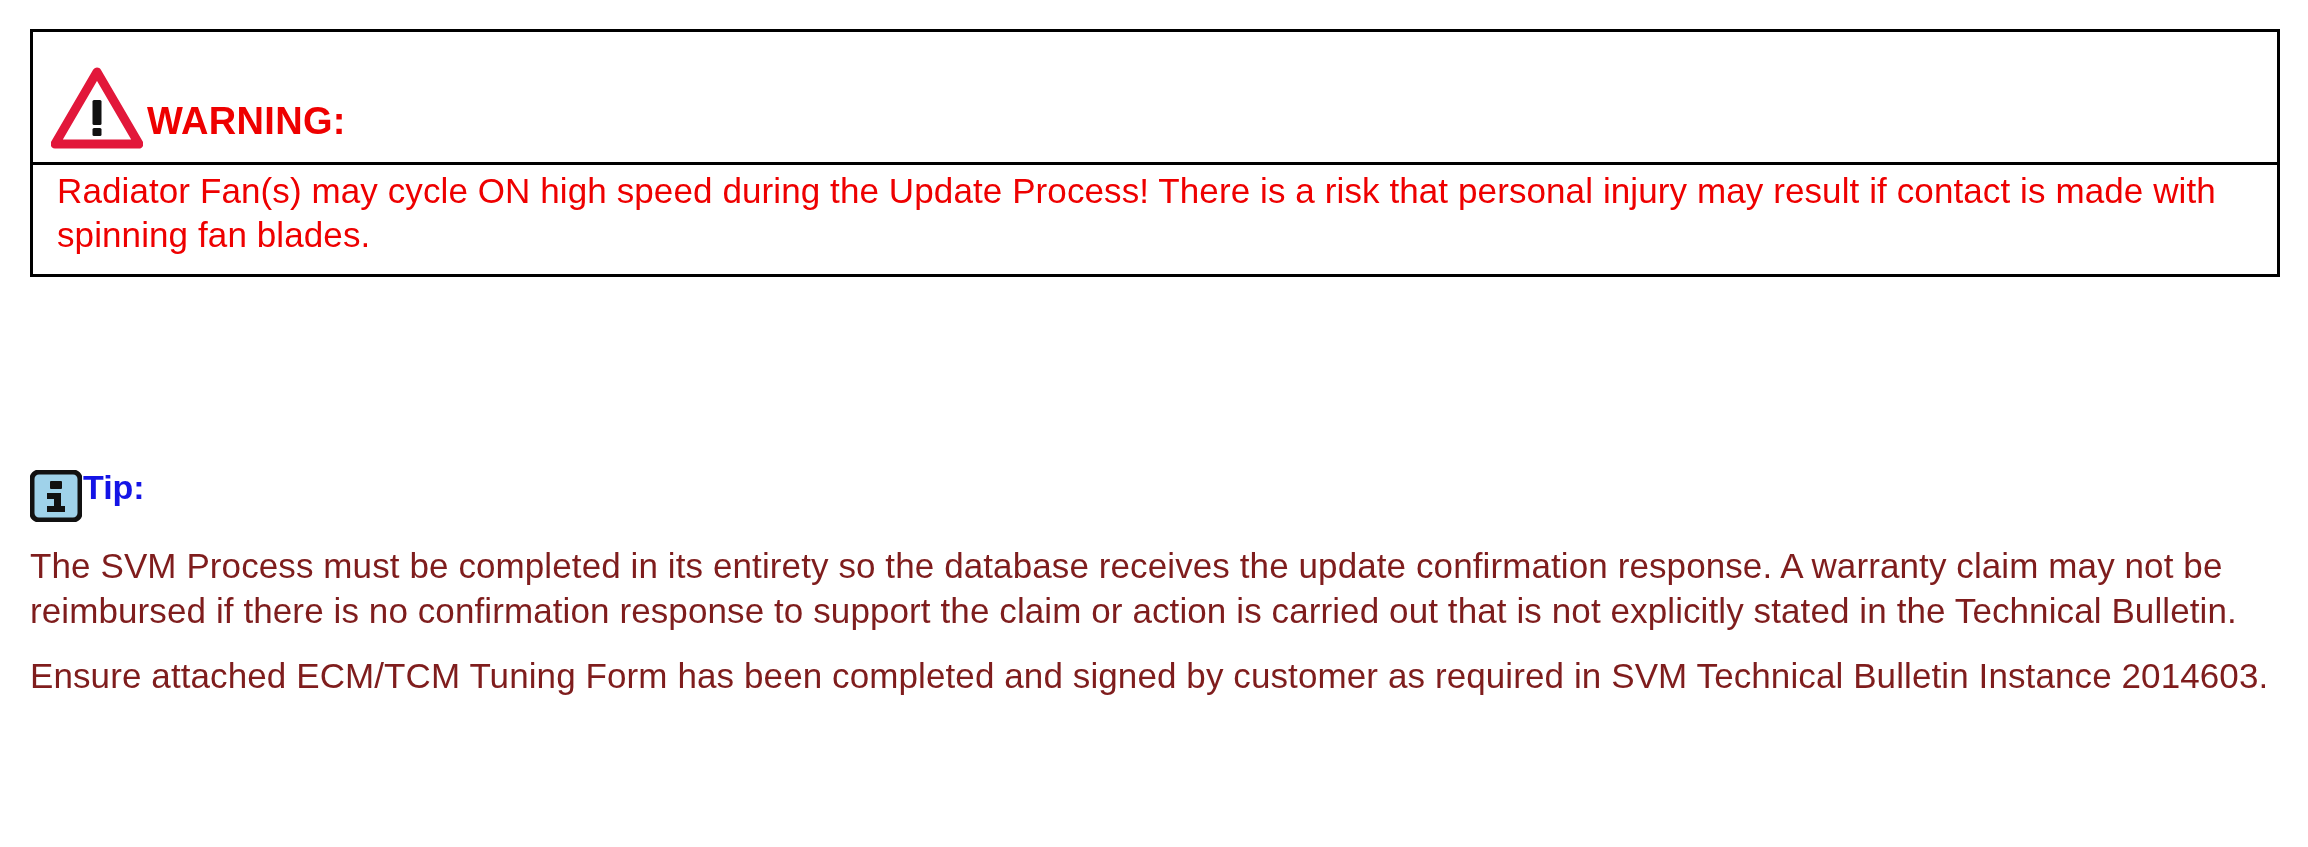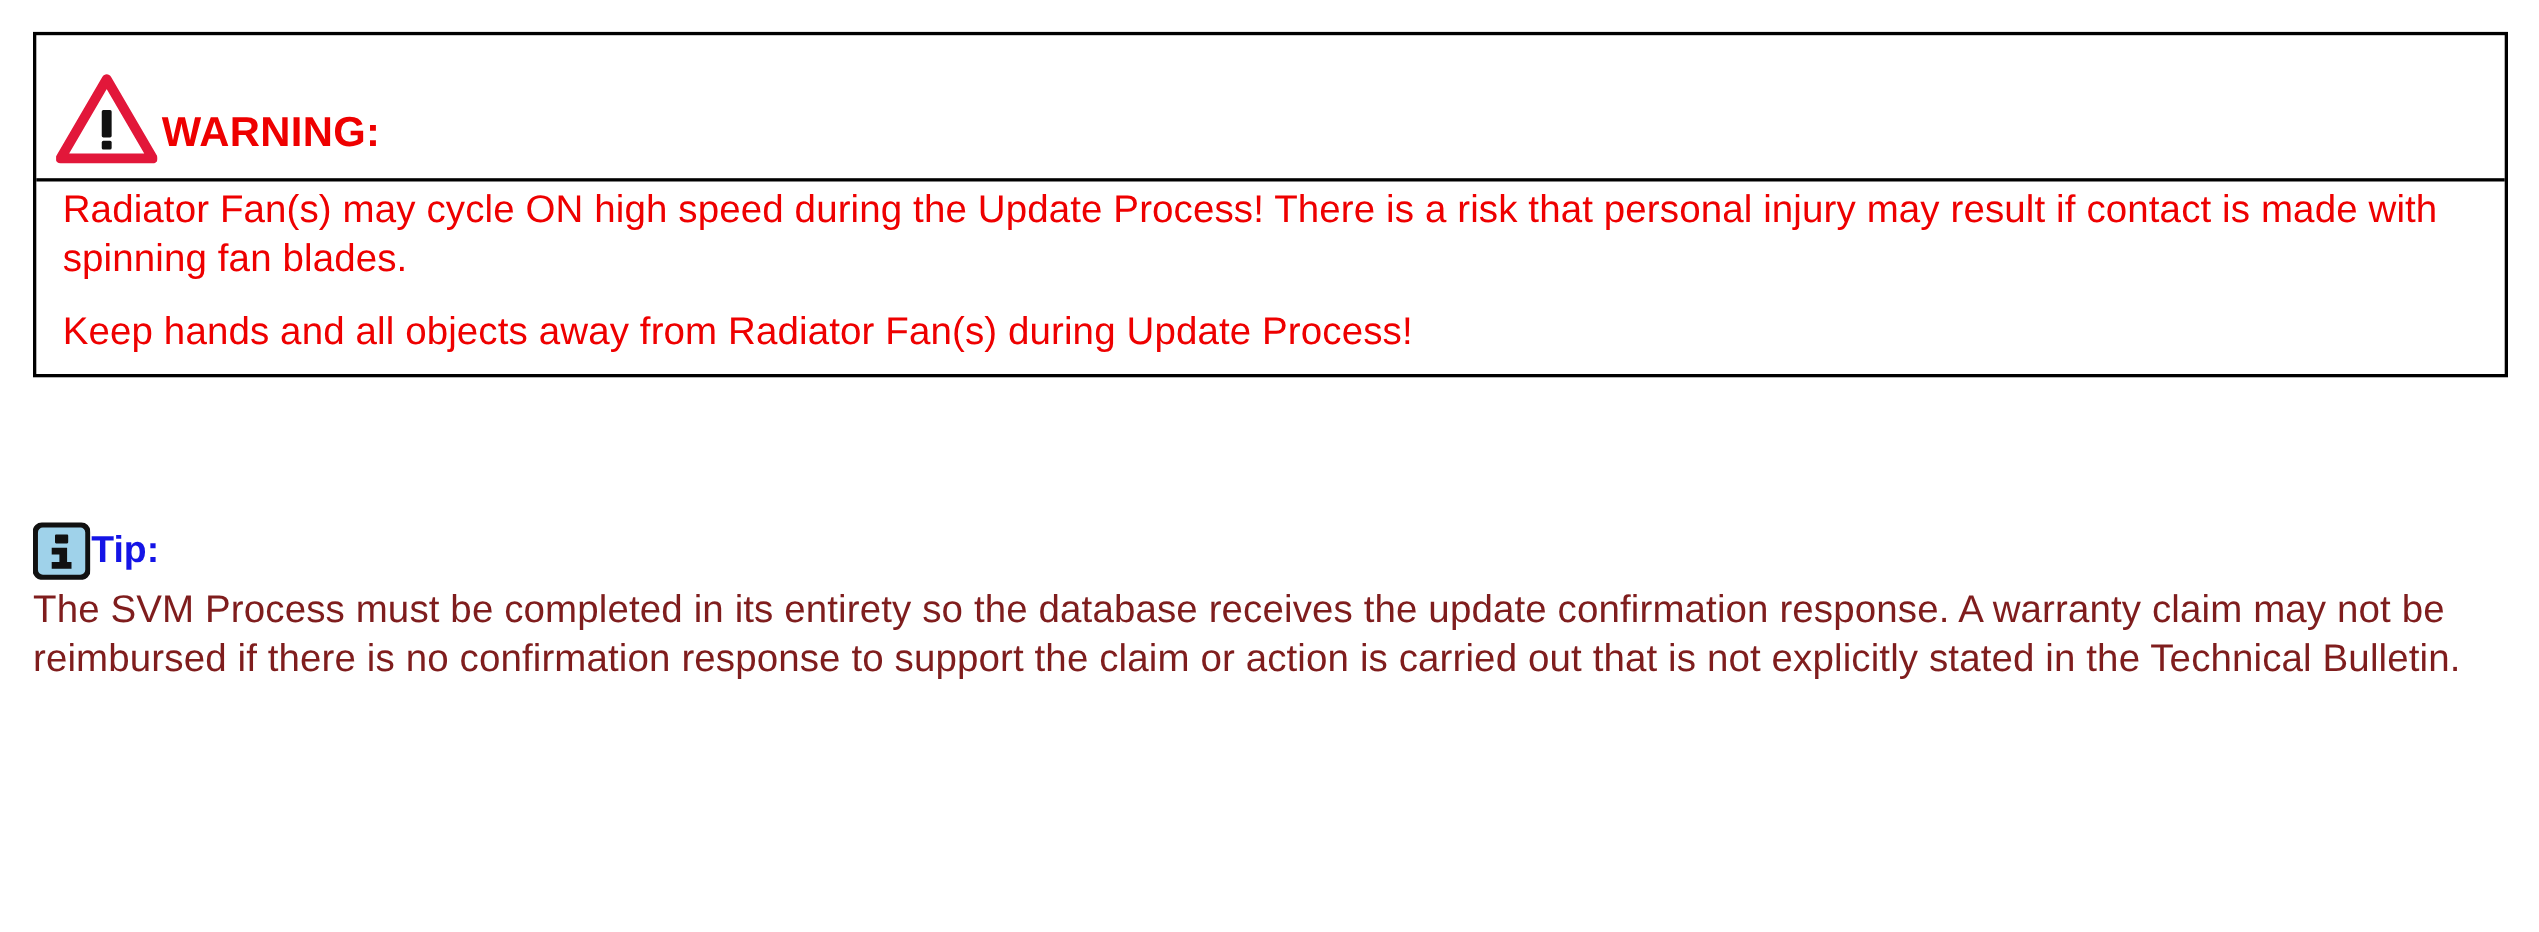--- a/index.html
+++ b/index.html
@@ -80,23 +80,23 @@
   
   .tip-section {
     position: absolute;
     left: 30px;
     top: 470px;
     width: 2250px;
   }
 
   .tip-header {
     display: flex;
-    align-items: center;
+    align-items: flex-start;
     height: 62px;
-    margin-bottom: 0;
+    margin-bottom: 12px;
   }
 
   .tip-info-icon {
     display: block;
     width: 52px;
     height: 52px;
     flex: 0 0 auto;
   }
 
   .tip-title {
@@ -131,35 +131,35 @@
       <svg class="warning-triangle-icon" viewBox="0 0 92 84" aria-hidden="true">
         <path d="M46 6 L88 78 L4 78 Z" fill="none" stroke="#e2173a" stroke-width="9" stroke-linejoin="round"></path>
         <rect x="41.5" y="34" width="9" height="25" rx="1.5" fill="#111111"></rect>
         <rect x="41.5" y="62" width="9" height="8" rx="1.5" fill="#111111"></rect>
       </svg>
       <div class="warning-title">WARNING:</div>
     </div>
 
     <div class="warning-body">
       <p>Radiator Fan(s) may cycle ON high speed during the Update Process! There is a risk that personal injury may result if contact is made with spinning fan blades.</p>
-      <p>Keep hands and all objects away from Radiator Fan(s) during Update Process!</p>
     </div>
 
   </div>
 
   <div class="tip-section">
 
     <div class="tip-header">
       <svg class="tip-info-icon" viewBox="0 0 52 52" aria-hidden="true">
         <rect x="2" y="2" width="48" height="48" rx="7" ry="7" fill="#9fd2ea" stroke="#111111" stroke-width="5"></rect>
         <rect x="20" y="11" width="12" height="8" rx="1" fill="#111111"></rect>
         <path d="M17 23 L31 23 L31 36 L35 36 L35 42 L17 42 L17 36 L24 36 L24 29 L17 29 Z" fill="#111111"></path>
       </svg>
       <div class="tip-title">Tip:</div>
     </div>
 
     <div class="tip-body">
       <p>The SVM Process must be completed in its entirety so the database receives the update confirmation response. A warranty claim may not be reimbursed if there is no confirmation response to support the claim or action is carried out that is not explicitly stated in the Technical Bulletin.</p>
+      <p>Ensure attached ECM/TCM Tuning Form has been completed and signed by customer as required in SVM Technical Bulletin Instance 2014603.</p>
     </div>
 
   </div>
 
 </div>
 
 </body></html>

